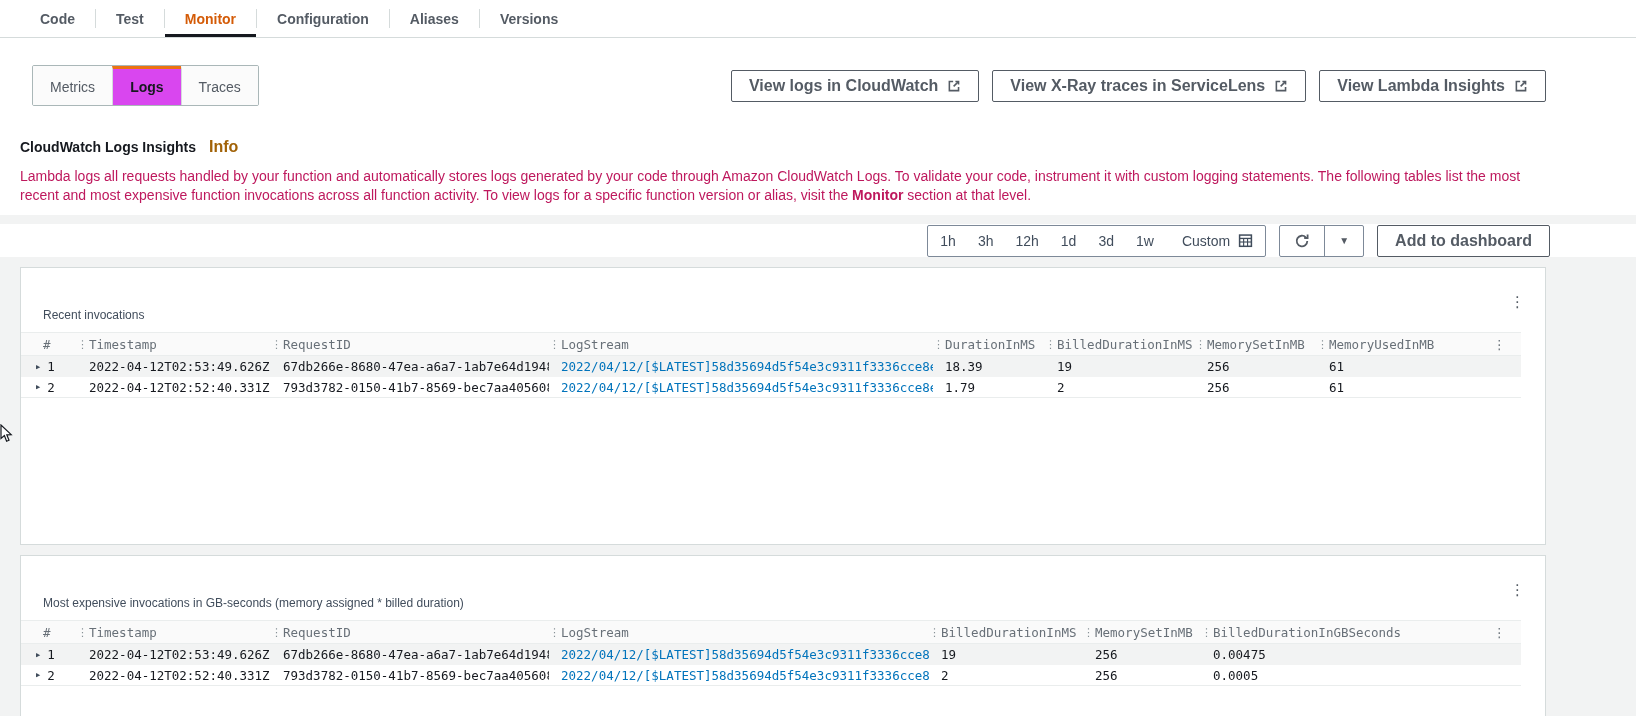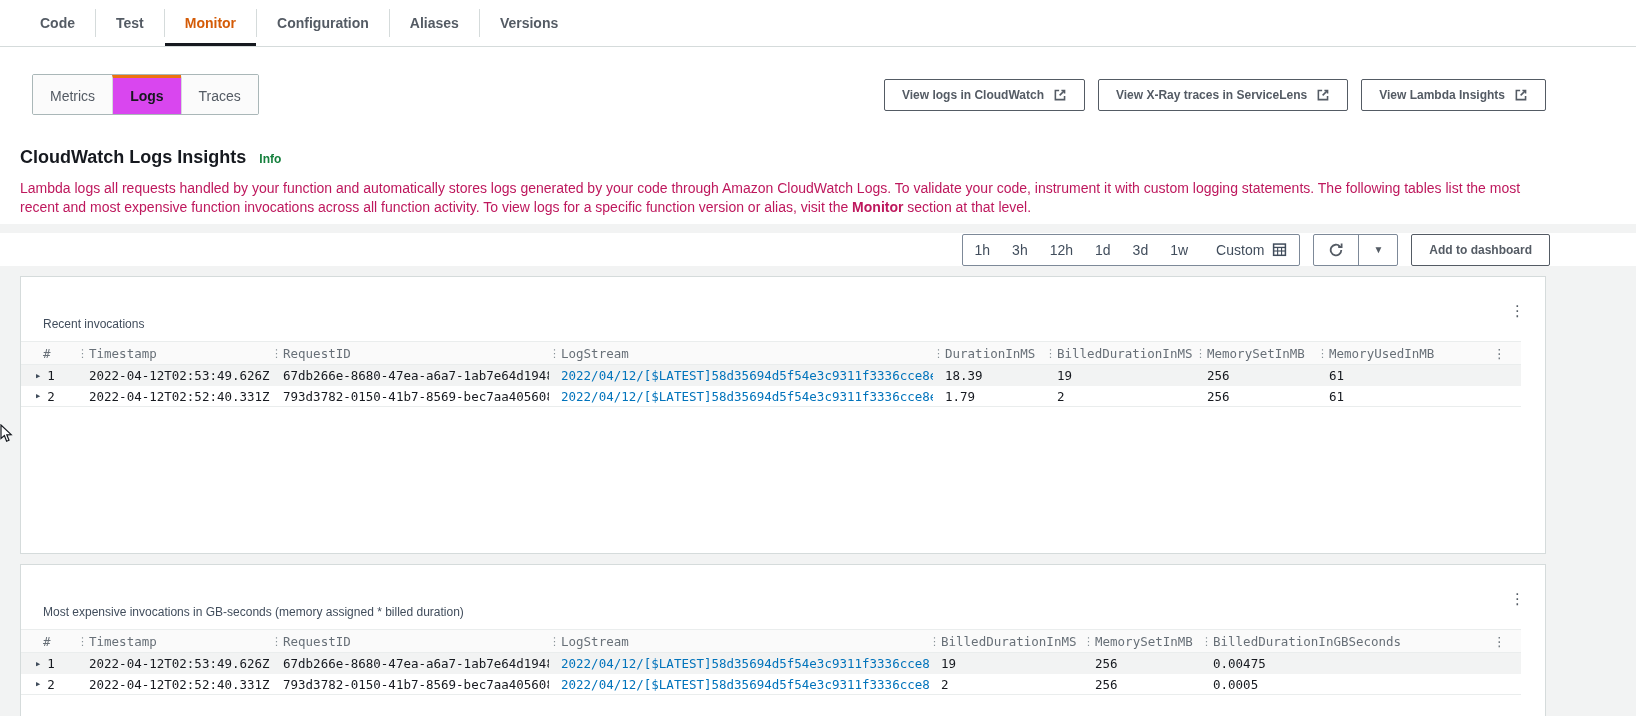--- a/index.html
+++ b/index.html
@@ -6,21 +6,21 @@
   html,body { width:1636px; height:716px; overflow:hidden; }
   body {
     font-family:"Liberation Sans","DejaVu Sans",sans-serif;
     background:#f2f3f3; color:#16191f; font-size:14px;
     position:relative;
   }
   .mono { font-family:"DejaVu Sans Mono","Liberation Mono",monospace; }
 
   
   .tabbar {
-    background:#fff; height:47px; display:flex; align-items:stretch;
+    background:#fff; height:38px; display:flex; align-items:stretch;
     padding-left:20px; border-bottom:1px solid #d5dbdb;
   }
   .tab {
     display:flex; align-items:center; padding:0 20px; font-weight:700;
     color:#545b64; cursor:pointer; border-bottom:3px solid transparent;
     border-top:3px solid transparent; white-space:nowrap;
   }
   .tab.active { color:#d45b07; border-bottom-color:#16191f; }
   .tab-divider { width:1px; background:#d5dbdb; margin:9px 0; }
 
@@ -34,26 +34,26 @@
   .subtab {
     display:flex; align-items:center; padding:0 17px; color:#545b64;
     cursor:pointer; position:relative; background:#fbfbfb; border-top:3px solid transparent;
   }
   .subtab + .subtab { border-left:1px solid #d5dbdb; }
   .subtab.active { background:#d946ef; color:#16191f; font-weight:700; border-top:3px solid #ec7211; }
   .action-buttons { display:flex; gap:13px; }
   .btn {
     display:inline-flex; align-items:center; gap:9px; height:32px;
     padding:0 17px; border:1px solid #545b64; border-radius:2px;
-    background:#fff; color:#545b64; font-weight:700; font-size:12px; cursor:pointer;
+    background:#fff; color:#545b64; font-weight:700; font-size:16px; cursor:pointer;
     white-space:nowrap;
   }
   .insights-heading { margin-top:32px; display:flex; align-items:baseline; gap:13px; }
-  .insights-heading h2 { font-size:18px; font-weight:700; color:#16191f; }
-  .info-link { color:#15803d; font-size:12px; font-weight:700; cursor:pointer; text-decoration:none; }
+  .insights-heading h2 { font-size:14px; font-weight:700; color:#16191f; }
+  .info-link { color:#a16207; font-size:16px; font-weight:700; cursor:pointer; text-decoration:none; }
   .desc { margin-top:11px; font-size:14px; line-height:19px; color:#be185d; max-width:1530px; }
 
   
   .toolbar {
     margin-top:9px; background:#fff; height:33px;
     display:flex; align-items:center; justify-content:flex-end;
     padding-right:86px; gap:13px;
   }
   .range-control {
     display:flex; align-items:center; height:32px; border:1px solid #7d8998;

